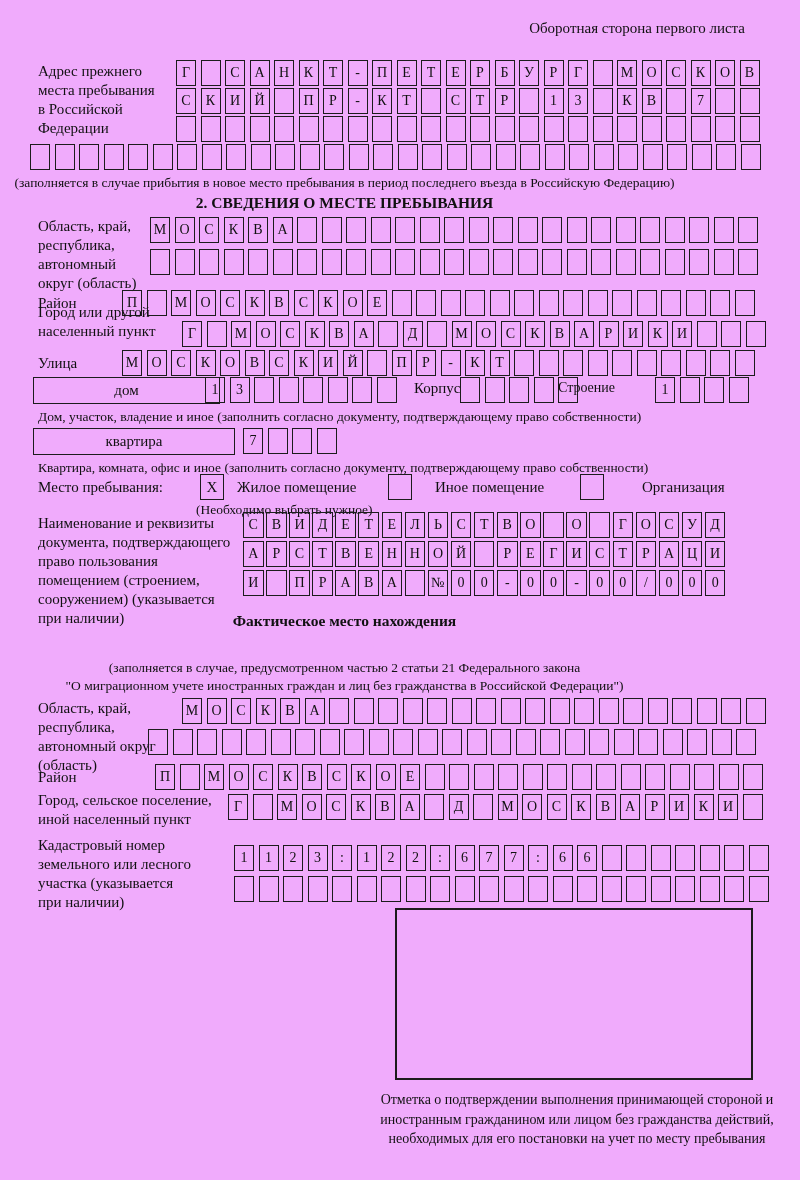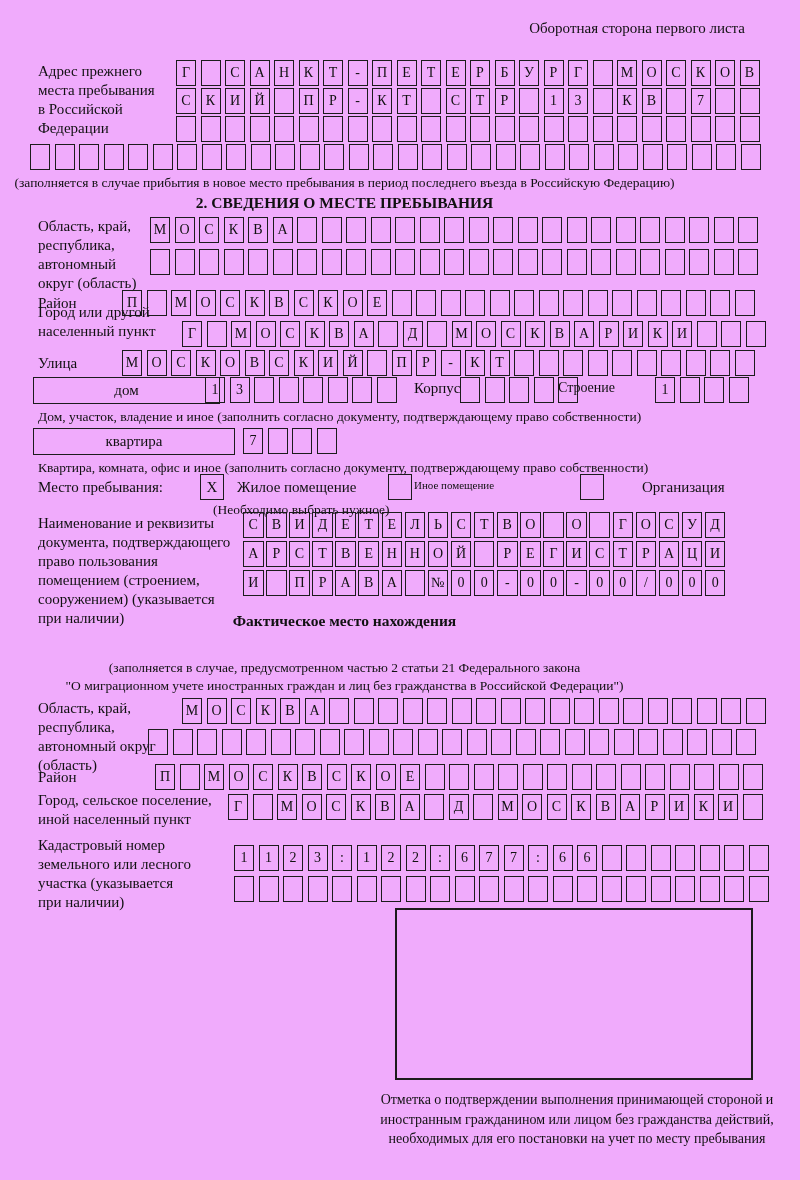--- a/index.html
+++ b/index.html
@@ -52,24 +52,24 @@
   #stroenie-label{left:558px;top:380px;font-size:14px;}
   #stroenie-boxes{left:655px;top:377px;}
   #house-caption{left:38px;top:408px;}
   #apt-box{left:33px;top:428px;width:202px;}
   #apt-boxes{left:243px;top:428px;}
   #apt-caption{left:38px;top:459px;}
   #stay-label{left:38px;top:479px;font-size:15px;}
   #stay-cb1{left:200px;top:474px;}
   #stay-opt1{left:237px;top:479px;font-size:15px;}
   #stay-cb2{left:388px;top:474px;}
-  #stay-opt2{left:414px;top:479px;font-size:11px;}
+  #stay-opt2{left:435px;top:479px;font-size:15px;}
   #stay-cb3{left:580px;top:474px;}
   #stay-opt3{left:642px;top:479px;font-size:15px;}
-  #stay-note{left:213px;top:501px;}
+  #stay-note{left:196px;top:501px;}
   #doc-label{left:38px;top:514px;}
   #doc-r1{left:243px;top:512px;}
   #doc-r2{left:243px;top:541px;}
   #doc-r3{left:243px;top:570px;}
   #act-title{top:612px;}
   #act-cap1{top:659px;}
   #act-cap2{top:677px;}
   #act-region-label{left:38px;top:699px;}
   #act-region-r1{left:182px;top:698px;}
   #act-region-r2{left:148px;top:729px;}

